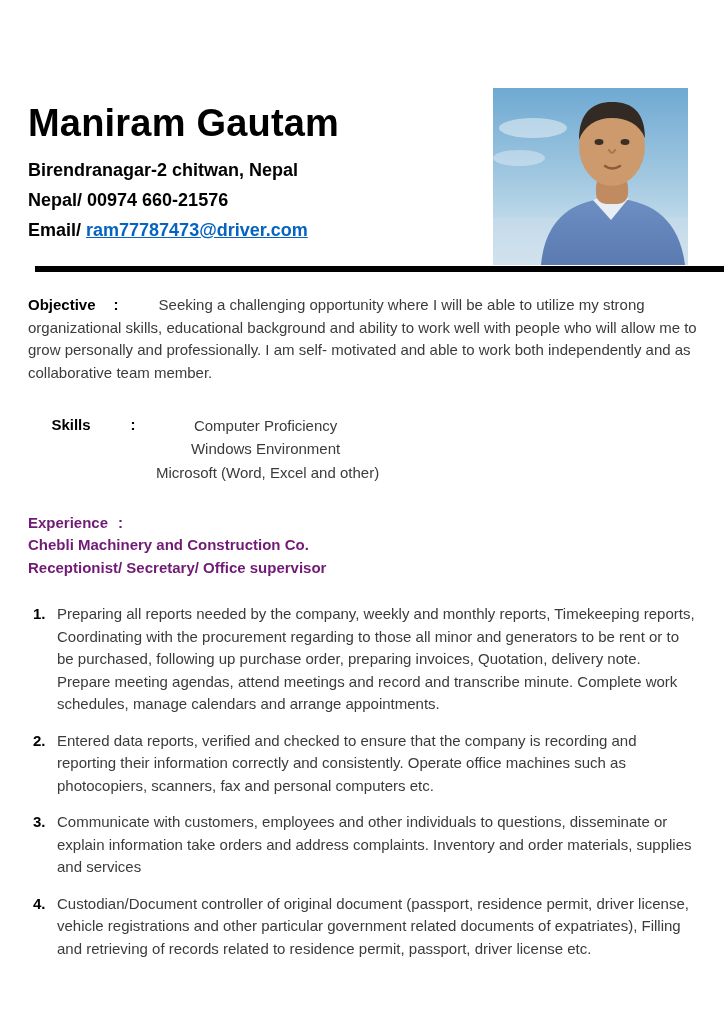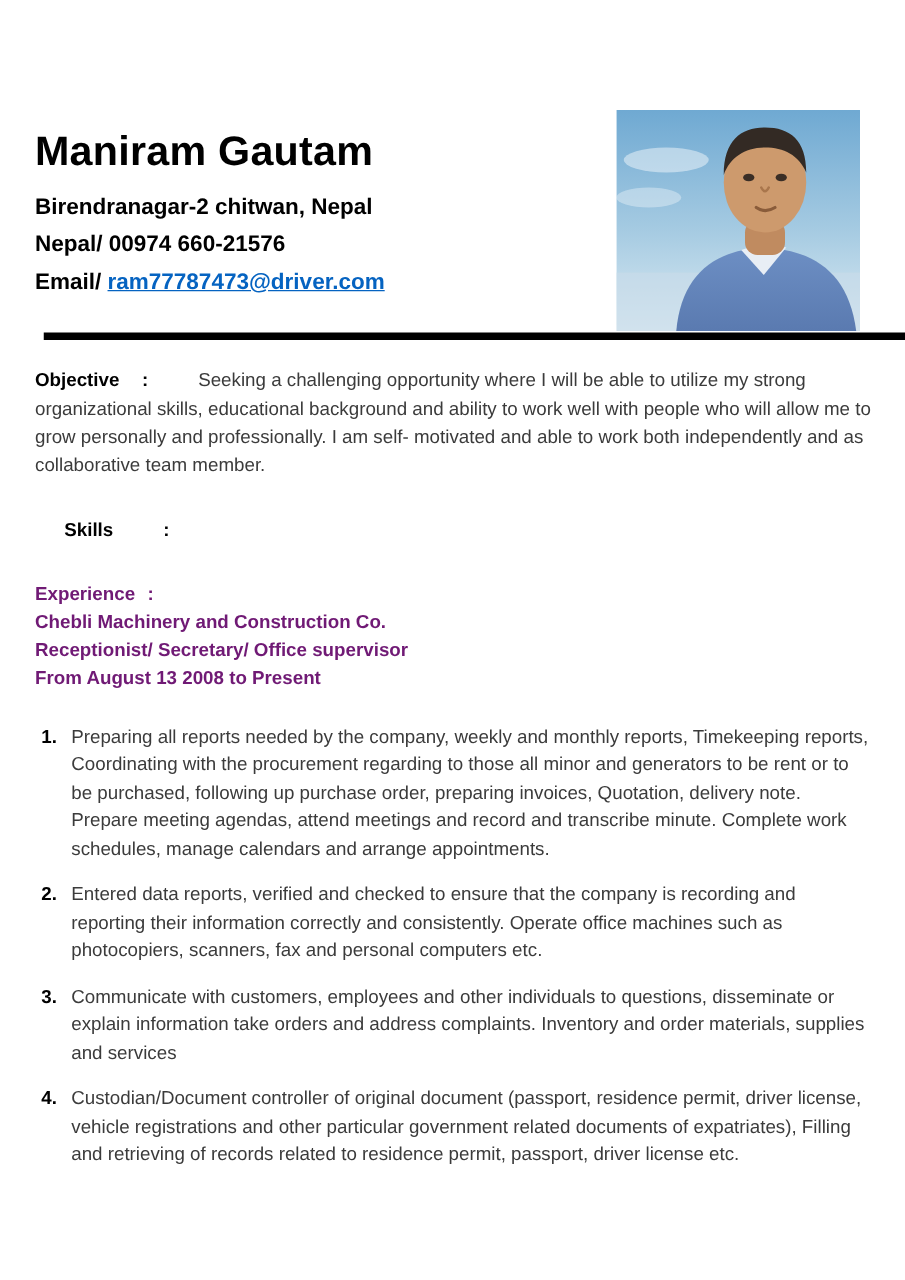--- a/index.html
+++ b/index.html
@@ -9,21 +9,21 @@
     height: 1024px;
     background: #ffffff;
     font-family: "Liberation Sans", sans-serif;
     color: #3b3b3b;
     overflow: hidden;
   }
 
   
   .header { position: absolute; top: 102px; left: 28px; width: 450px; }
   .name {
-    font-size: 33px;
+    font-size: 38px;
     font-weight: bold;
     color: #000000;
     margin: 0 0 10px 0;
     letter-spacing: 0.2px;
   }
   .contact-line {
     font-size: 18px;
     font-weight: bold;
     color: #000000;
     line-height: 30px;
@@ -133,29 +133,33 @@
 
   <div class="body">
 
     <p class="objective-para">
       <span class="sec-label">Objective</span><span class="gap-sm"></span><span class="sec-label">:</span><span class="gap-tab"></span><span>Seeking a challenging opportunity where I will be able to utilize my strong organizational skills, educational background and ability to work well with people who will allow me to grow personally and professionally. I am self- motivated and able to work both independently and as collaborative team member.</span>
     </p>
 
     <div class="skills-row">
       <div class="skills-label">Skills</div>
       <div class="skills-colon">:</div>
+      <div class="skills-items">
+        <div>Computer Proficiency</div>
+        <div>Windows Environment</div>
+        <div class="skills-item-indent">Microsoft (Word, Excel and other)</div>
+      </div>
     </div>
 
     <div class="exp-block">
       <p>
         <span>Experience</span><span class="gap-sm" style="width:10px"></span><span>:</span>
       </p>
       <p>Chebli Machinery and Construction Co.</p>
       <p>Receptionist/ Secretary/ Office supervisor</p>
-      <p>From August 13 2008 to Present</p>
     </div>
 
     <div class="duties">
       <div class="duty">
         <span class="duty-num">1.</span>
         <span class="duty-text">Preparing all reports needed by the company, weekly and monthly reports, Timekeeping reports, Coordinating with the procurement regarding to those all minor and generators to be rent or to be purchased, following up purchase order, preparing invoices, Quotation, delivery note. Prepare meeting agendas, attend meetings and record and transcribe minute. Complete work schedules, manage calendars and arrange appointments.</span>
       </div>
       <div class="duty">
         <span class="duty-num">2.</span>
         <span class="duty-text">Entered data reports, verified and checked to ensure that the company is recording and reporting their information correctly and consistently. Operate office machines such as photocopiers, scanners, fax and personal computers etc.</span>

